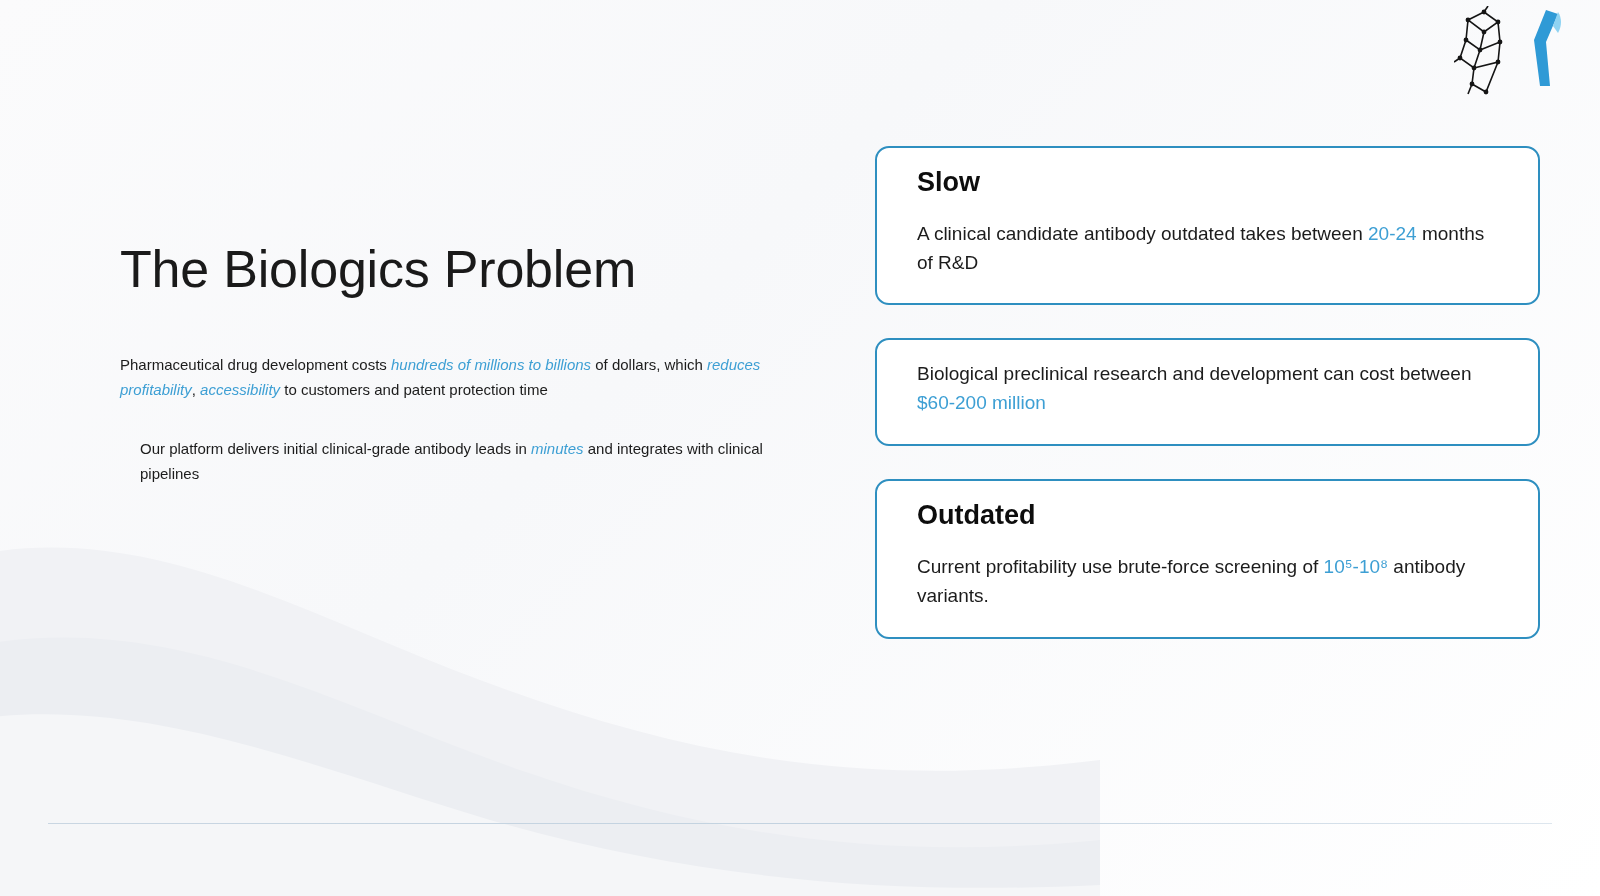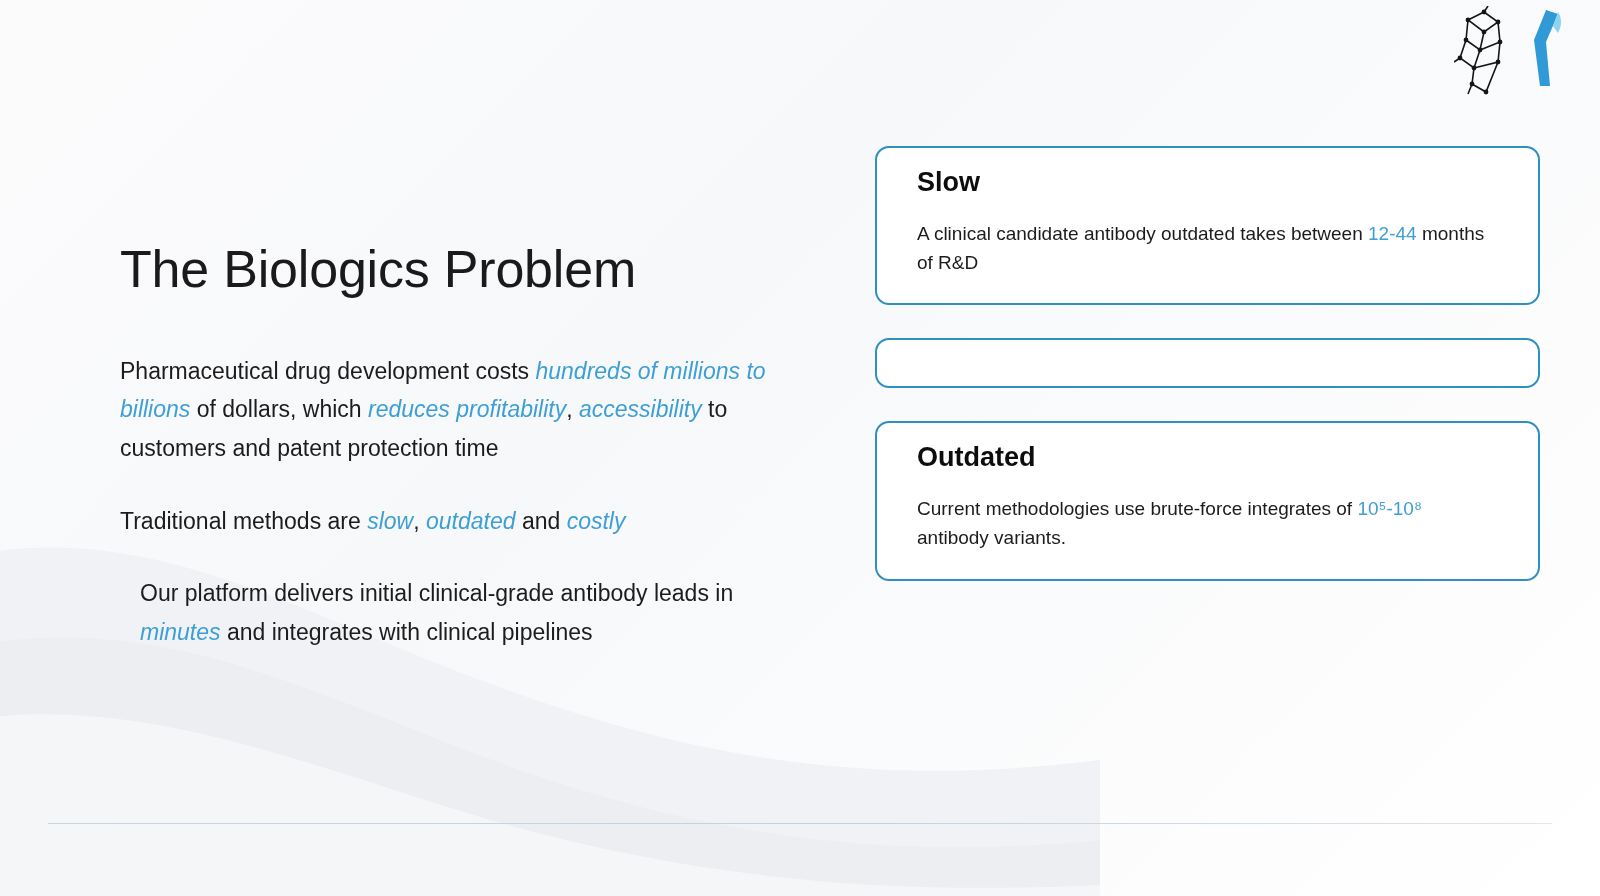--- a/index.html
+++ b/index.html
@@ -47,21 +47,21 @@
   }
   .title {
     font-size: 52px;
     font-weight: 400;
     color: #1a1a1a;
     letter-spacing: -0.2px;
     margin: 0 0 52px 0;
     line-height: 1.15;
   }
   .para {
-    font-size: 23px;
+    font-size: 15px;
     line-height: 1.68;
     color: #1c1c1c;
     margin: 0 0 34px 0;
   }
   .para:last-child { margin-bottom: 0; }
   .para.p3 { margin-left: 20px; }
   .hl {
     color: #3d9fd4;
     font-style: italic;
   }
@@ -154,45 +154,45 @@
     </svg>
   </div>
 
   <div class="left-col">
     <h1 class="title">The Biologics Problem</h1>
 
     <p class="para p1">
       <span>Pharmaceutical drug development costs </span><span class="hl">hundreds of millions to billions</span><span> of dollars, which </span><span class="hl">reduces profitability</span><span>, </span><span class="hl">accessibility</span><span> to customers and patent protection time</span>
     </p>
 
-    <p class="para p2">
-      <span>Traditional methods are </span><span class="hl">slow</span><span>, </span><span class="hl">outdated</span><span> and </span><span class="hl">costly</span>
-    </p>
 
     <p class="para p3">
       <span>Our platform delivers initial clinical-grade antibody leads in </span><span class="hl">minutes</span><span> and integrates with clinical pipelines</span>
     </p>
   </div>
 
   <div class="cards">
 
     <div class="card">
       <h2 class="card-title">Slow</h2>
       <p class="card-body">
-        <span>A clinical candidate antibody outdated takes between </span><span class="hl">12-44</span><span> months of R&amp;D</span>
+        <span>A clinical candidate antibody outdated takes between </span><span class="hl">20-24</span><span> months of R&amp;D</span>
       </p>
     </div>
 
     <div class="card">
+      <p class="card-body">
+        <span>Biological preclinical research and development can cost between </span><span class="hl">$60-200 million</span><span></span>
+      </p>
     </div>
 
     <div class="card">
       <h2 class="card-title">Outdated</h2>
       <p class="card-body">
-        <span>Current methodologies use brute-force integrates of </span><span class="hl">10⁵-10⁸</span><span> antibody variants.</span>
+        <span>Current profitability use brute-force screening of </span><span class="hl">10⁵-10⁸</span><span> antibody variants.</span>
       </p>
     </div>
 
   </div>
 
   <div class="bottom-rule"></div>
 
 </div>
 
 </body></html>

